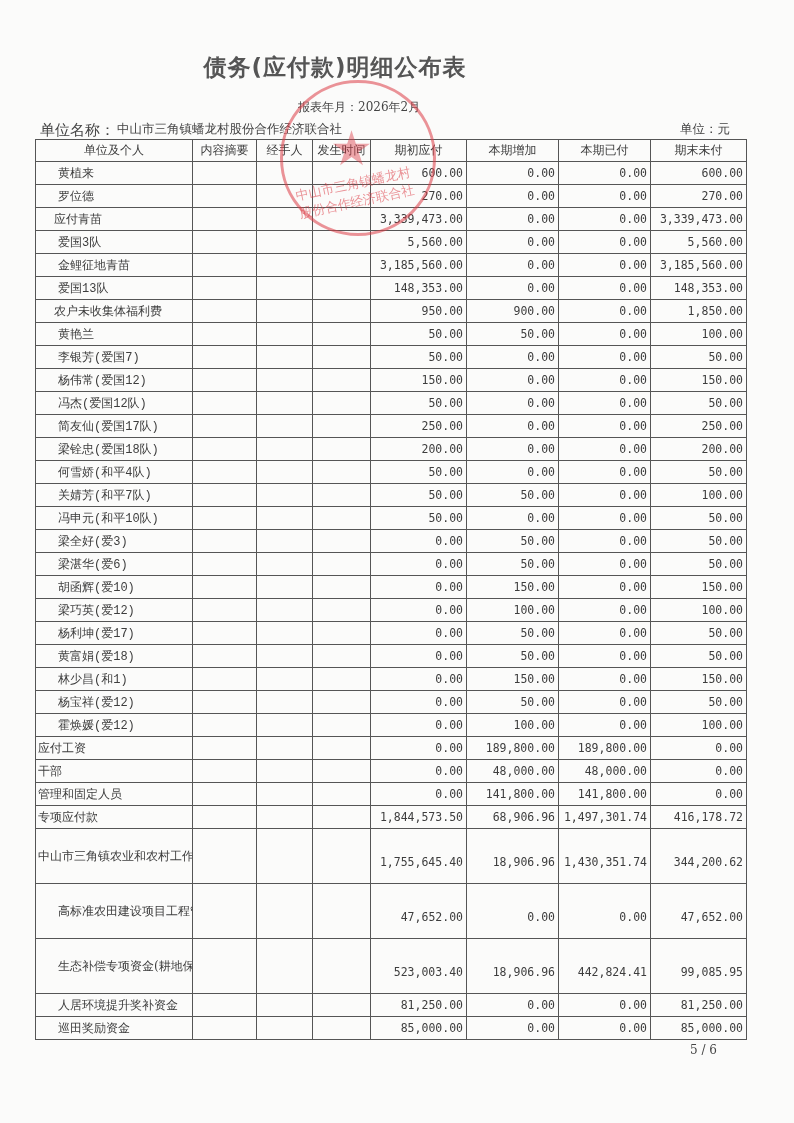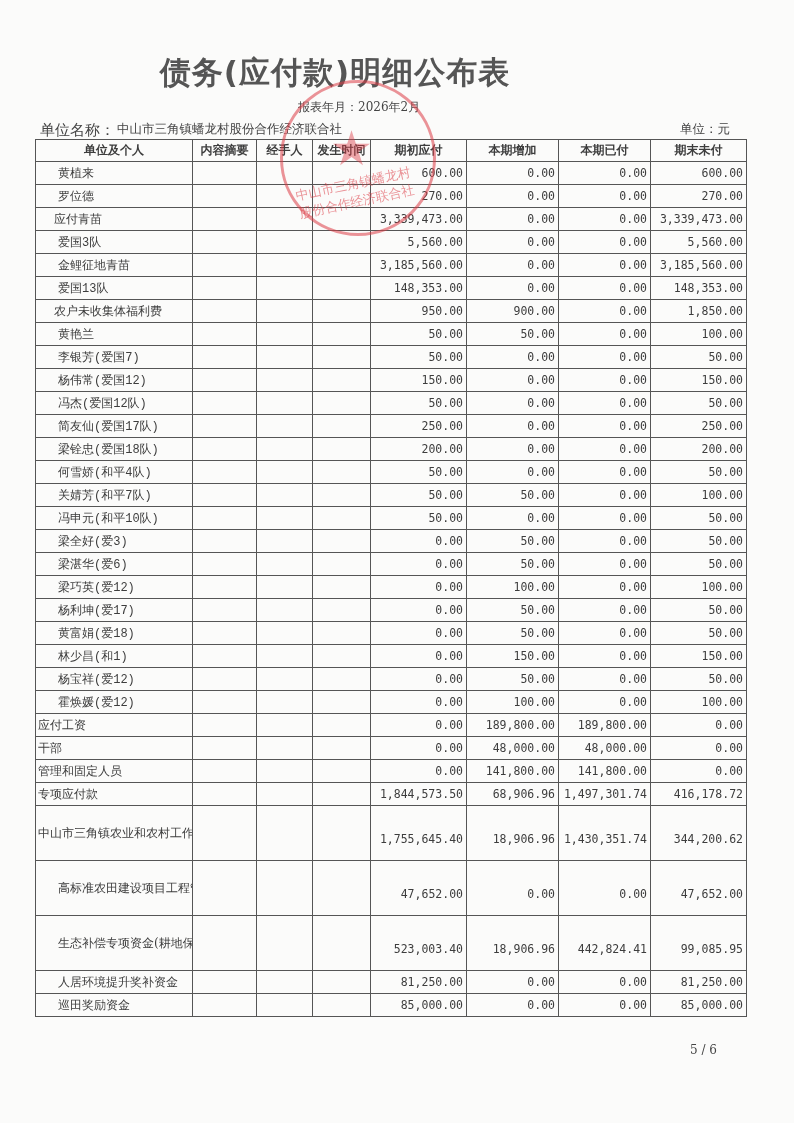--- a/index.html
+++ b/index.html
@@ -3,21 +3,21 @@
   <meta charset="utf-8">
   <style>
     html, body { margin: 0; padding: 0; background: #fbfbfa; }
     body {
       width: 794px; height: 1123px; position: relative; overflow: hidden;
       font-family: "DejaVu Serif", "Liberation Serif", serif;
       color: #3a3a3a;
     }
     .title {
       position: absolute; left: 0; width: 670px; top: 52px;
-      text-align: center; font-size: 31px; font-weight: bold; letter-spacing: 1px;
+      text-align: center; font-size: 23px; font-weight: bold; letter-spacing: 1px;
       color: #555;
       font-family: "DejaVu Sans", "Liberation Sans", sans-serif;
     }
     .period {
       position: absolute; left: 298px; top: 99px; font-size: 12px; color: #444;
     }
     .unit-name-label {
       position: absolute; left: 40px; top: 121px; font-size: 15px; color: #444;
     }
     .unit-name {
@@ -29,21 +29,21 @@
     table.grid {
       position: absolute; left: 35px; top: 139px;
       border-collapse: collapse; table-layout: fixed;
       width: 711px; font-size: 12px;
     }
     table.grid td, table.grid th {
       border: 1px solid #555; padding: 0 3px; height: 22px;
       font-weight: normal; color: #3d3d3d;
       white-space: nowrap; overflow: hidden;
     }
-    table.grid th { text-align: center; height: 21px; font-weight: bold; }
+    table.grid th { text-align: center; height: 21px; }
     table.grid td.num { text-align: right; font-family: "DejaVu Sans Mono", "Liberation Mono", monospace; font-size: 11.5px; }
     td.name.l1 { padding-left: 22px; font-family: Liberation Mono, monospace; }
     td.name.l0 { padding-left: 2px; }
     tr.tall td { height: 40px; }
     tr.tall td.num { vertical-align: bottom; padding-bottom: 14px; }
     td.wrap { white-space: normal; line-height: 19px; }
     td.wrap.indent { text-indent: 20px; padding-left: 2px; }
     .page-num {
       position: absolute; left: 690px; top: 1043px; font-size: 12px; color: #444;
     }
@@ -270,20 +270,30 @@
         <td class="name l1">梁湛华(爱6)</td>
         <td></td>
         <td></td>
         <td></td>
         <td class="num">0.00</td>
         <td class="num">50.00</td>
         <td class="num">0.00</td>
         <td class="num">50.00</td>
       </tr>
       <tr>
+        <td class="name l1">胡函辉(爱10)</td>
+        <td></td>
+        <td></td>
+        <td></td>
+        <td class="num">0.00</td>
+        <td class="num">150.00</td>
+        <td class="num">0.00</td>
+        <td class="num">150.00</td>
+      </tr>
+      <tr>
         <td class="name l1">梁巧英(爱12)</td>
         <td></td>
         <td></td>
         <td></td>
         <td class="num">0.00</td>
         <td class="num">100.00</td>
         <td class="num">0.00</td>
         <td class="num">100.00</td>
       </tr>
       <tr>

